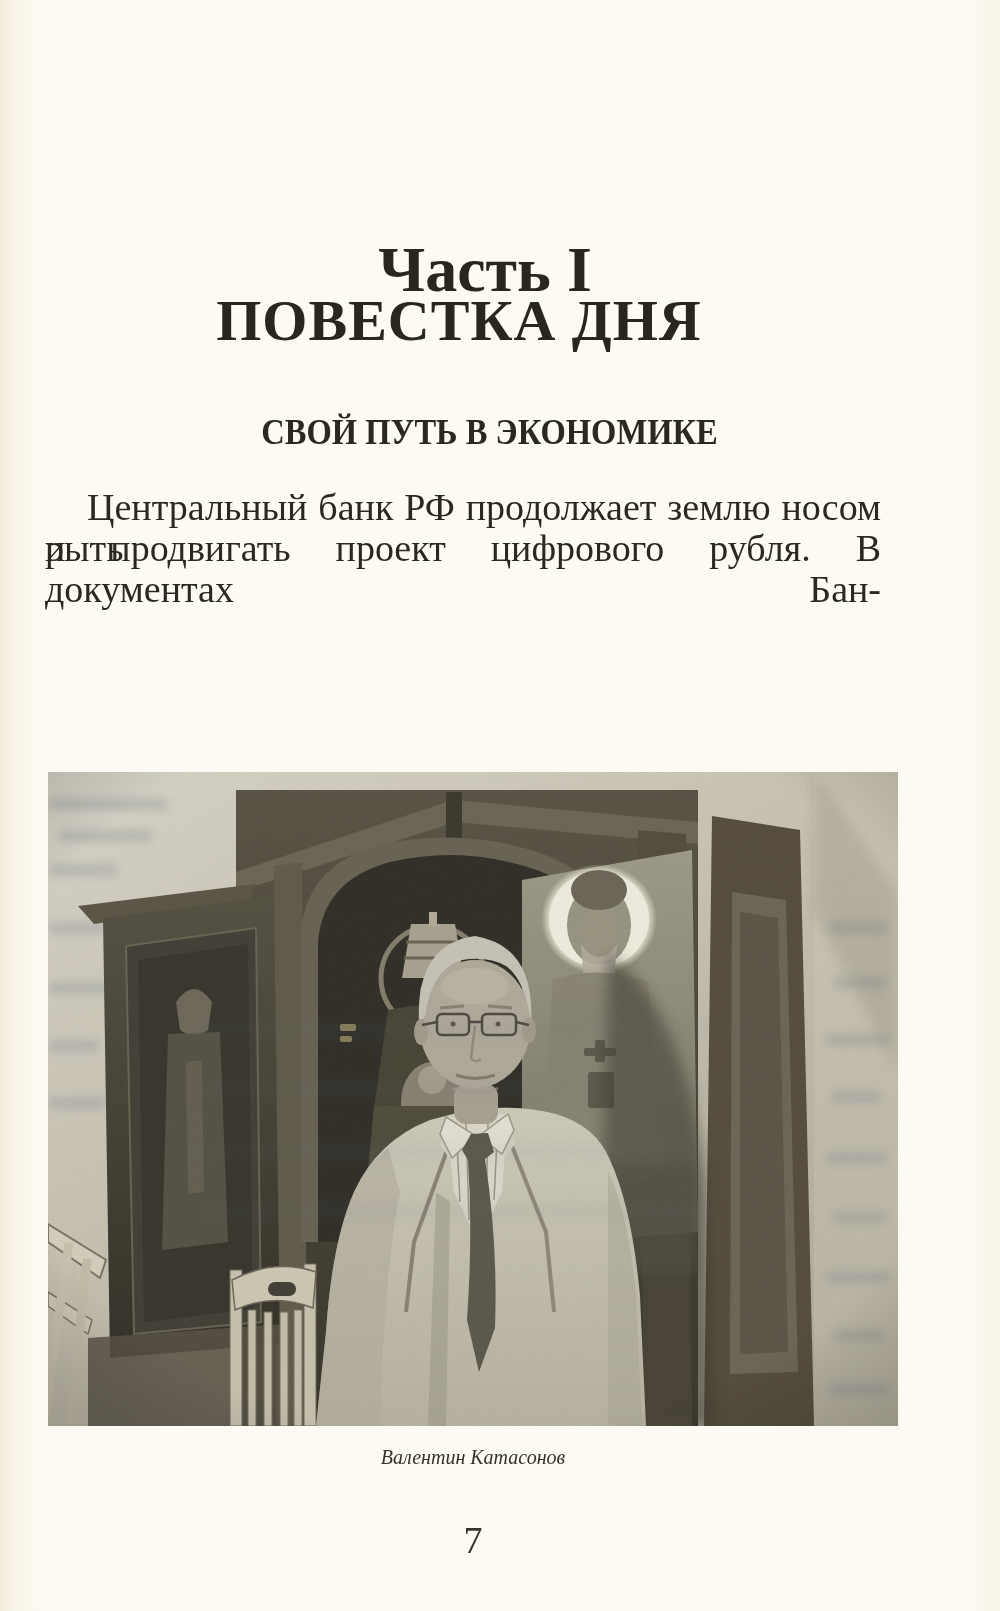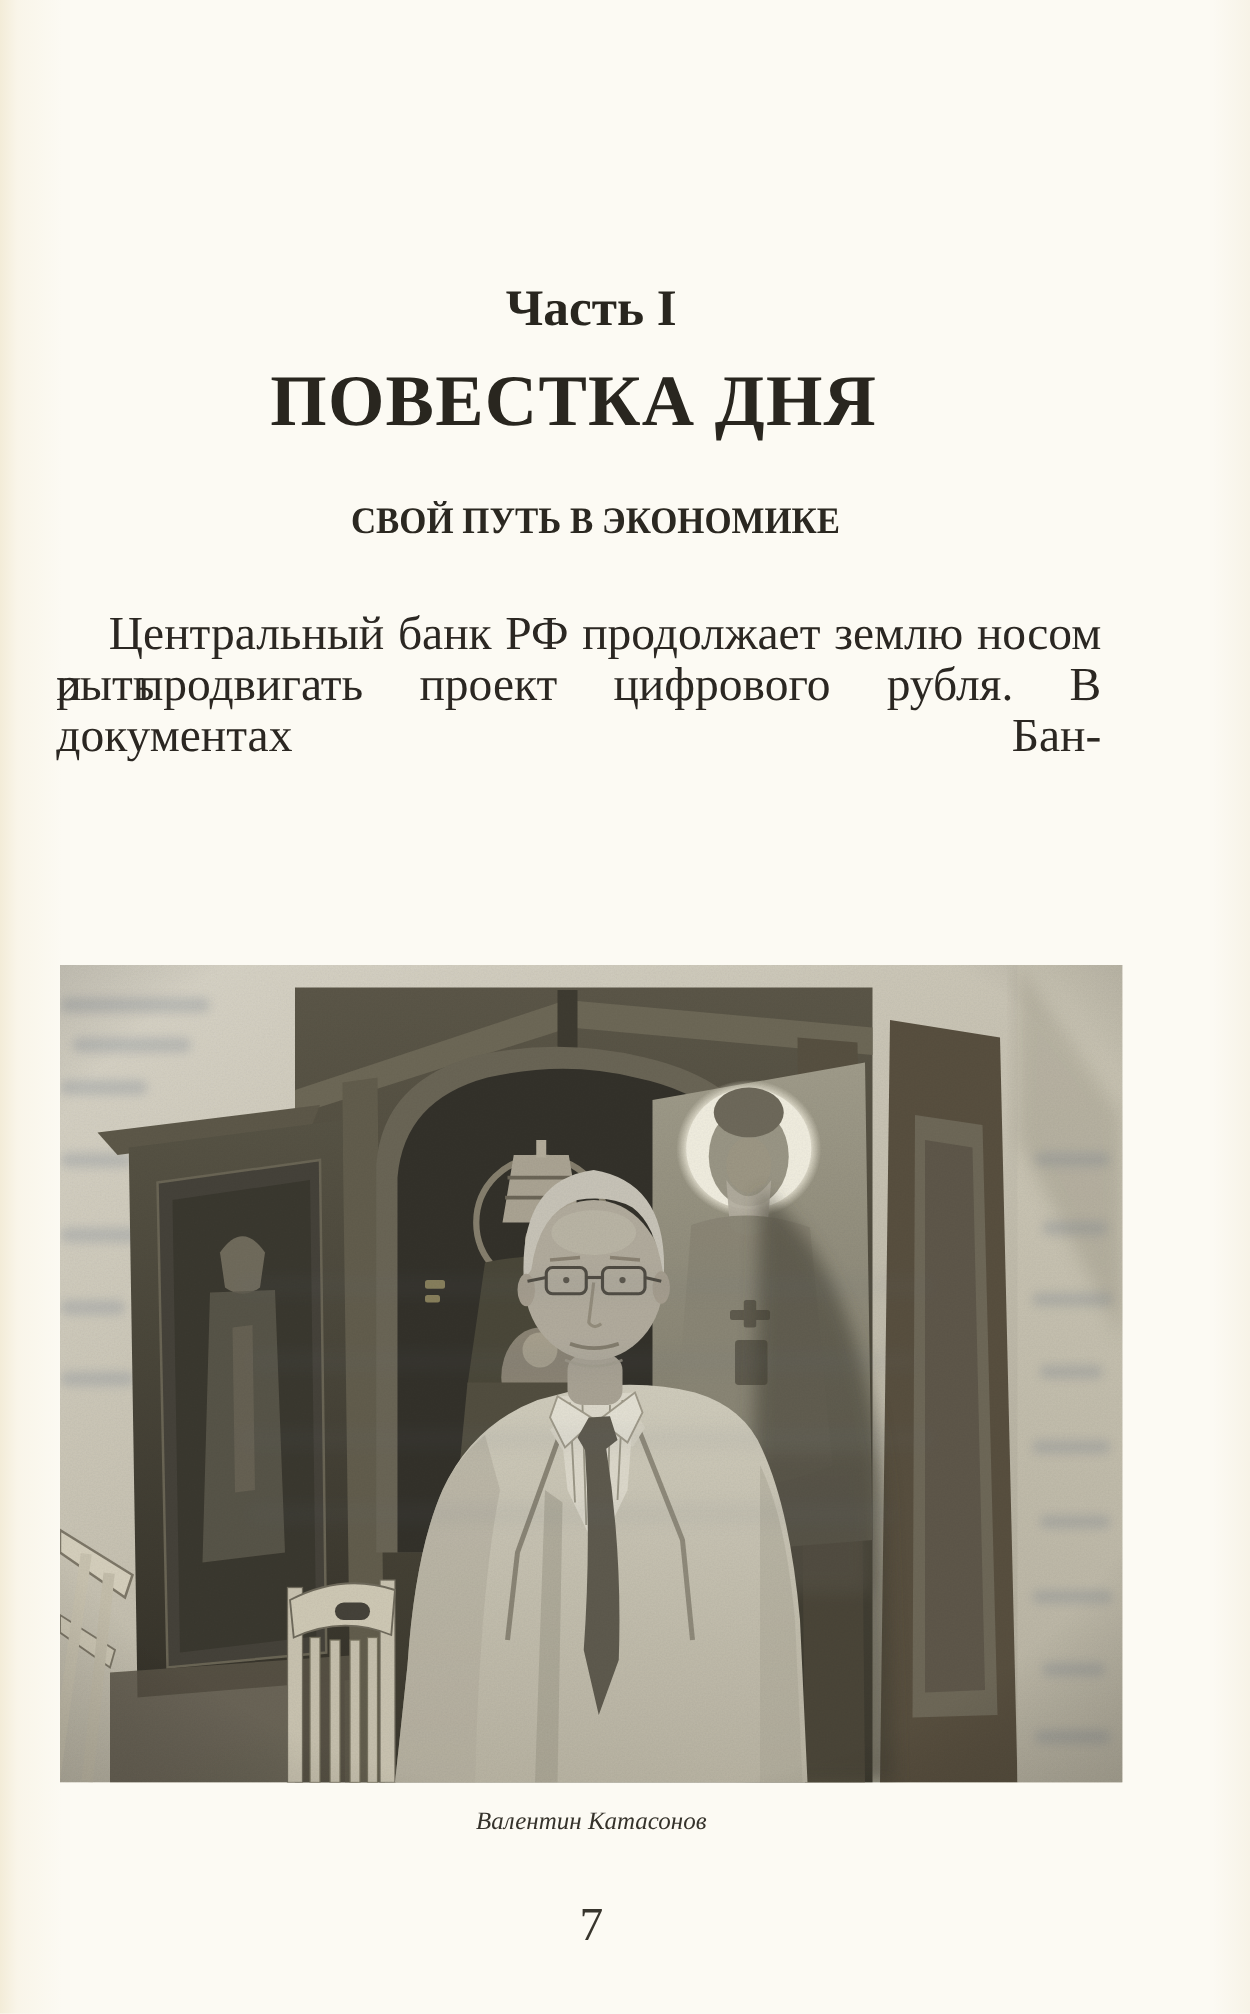--- a/index.html
+++ b/index.html
@@ -12,32 +12,32 @@
   
   .page{
     position:absolute;inset:0;
     background:
       linear-gradient(90deg, #f3ecd8 0px, #f9f5e9 14px, rgba(252,250,243,0) 50px),
       linear-gradient(270deg, #f7f3e7 0px, rgba(252,250,243,0) 30px),
       #fcfaf3;
   }
   .h-part{
     position:absolute;top:226px;left:45px;width:856px;
-    text-align:center;font-size:41px;font-weight:700;line-height:1;
-    color:#29261f;letter-spacing:0px;margin:0;
+    text-align:center;font-size:64px;font-weight:700;line-height:1;
+    color:#29261f;letter-spacing:0px;margin:12px;
   }
   .h-title{
     position:absolute;top:292px;left:31px;width:856px;
     text-align:center;font-size:58px;font-weight:700;line-height:1;
     color:#29261f;margin:0;letter-spacing:1px;
   }
   .h-chapter{
     position:absolute;top:399px;left:45px;width:856px;
-    text-align:center;font-size:30px;font-weight:700;line-height:1;
-    color:#2b2821;margin:3px;
+    text-align:center;font-size:35px;font-weight:700;line-height:1;
+    color:#2b2821;margin:16px;
   }
   .h-chapter > span{display:inline-block;transform:scaleX(0.93);transform-origin:center;}
   .body-text{
     position:absolute;top:487px;left:45px;width:836px;
     font-size:38px;line-height:41px;color:#2b2722;font-family:Liberation Serif, serif;
   }
   .body-text .line{
     text-align:justify;
     text-align-last:justify;
     white-space:normal;

